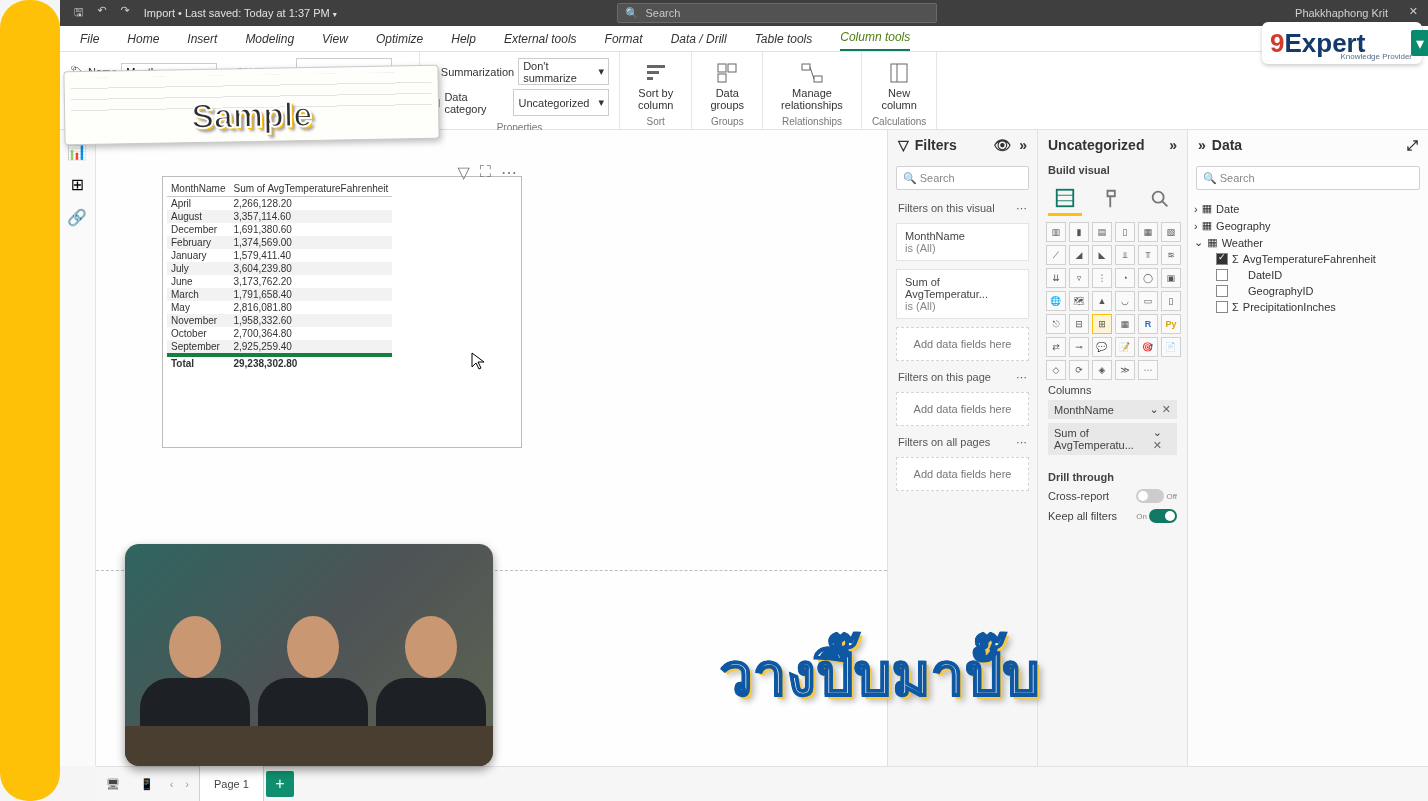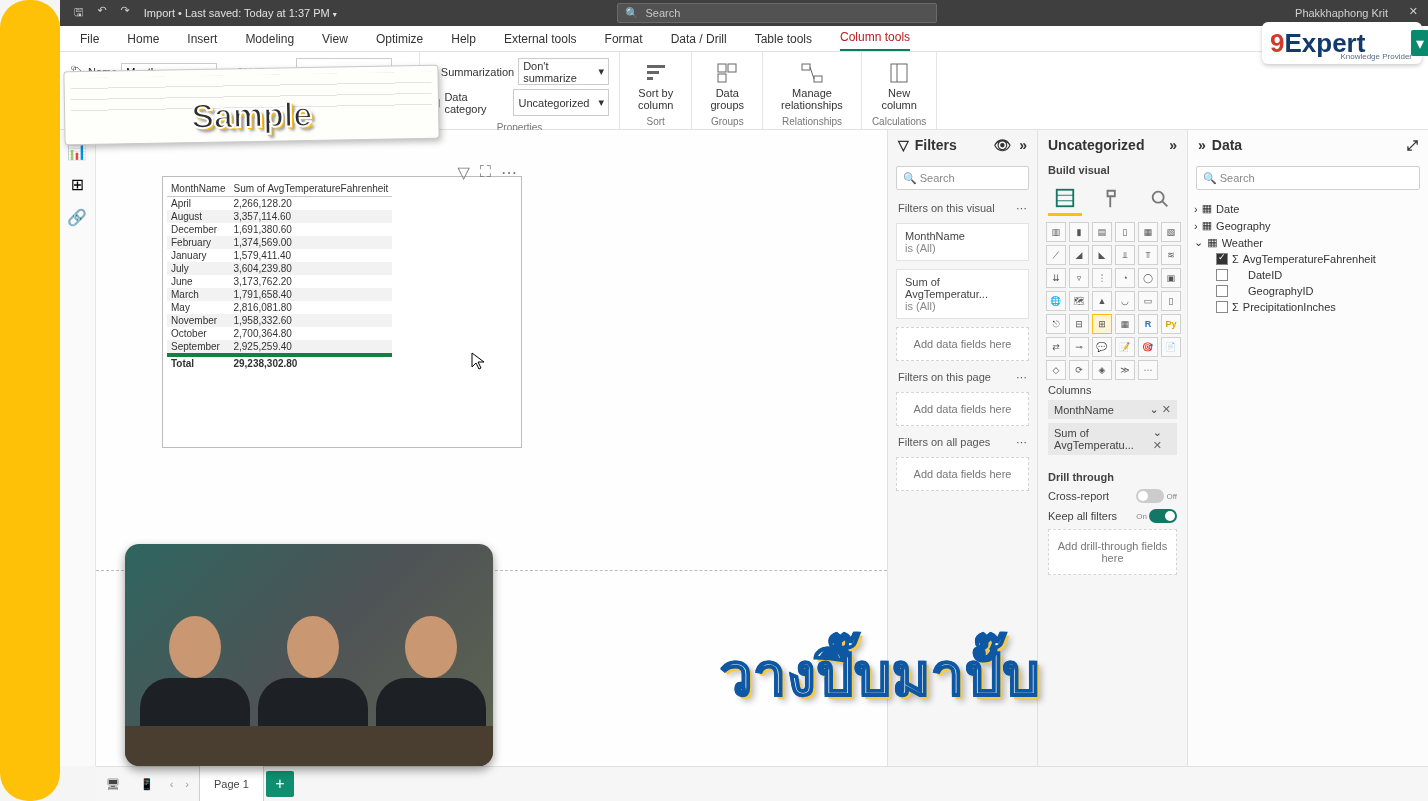--- a/index.html
+++ b/index.html
@@ -9,22 +9,22 @@
   
   .titlebar { position: absolute; top: 0; left: 60px; right: 0; height: 26px; background: #3f3f3f; display: flex; align-items: center; color: #d1d1d1; font-size: 11px; }
   .titlebar .tb-icons { display: flex; gap: 14px; padding-left: 14px; }
   .titlebar .tb-info { padding-left: 14px; color:#e1e1e1; }
   .titlebar .searchbox { margin-left: 280px; width: 320px; height: 20px; border:1px solid #6a6a6a; background:#525252; display:flex; align-items:center; padding-left:8px; border-radius:2px; color:#c9c9c9;}
   .titlebar .right { margin-left:auto; padding-right:40px; display:flex; align-items:center; gap:14px;justify-content:flex-end;}
   .titlebar .close-x { position:absolute; right:10px; top:5px; color:#ccc;}
 
   
   .ribbon-tabs { position:absolute; top:26px; left:60px; right:0; height:26px; background:#fff; border-bottom:1px solid #e1e1e1; display:flex; align-items:flex-end; font-size:12px; padding-left:20px; gap:28px; color:#333; }
-  .ribbon-tabs .tab { padding:5px 0; cursor:pointer; }
-  .ribbon-tabs .tab.active { color:#b91c1c; border-bottom:2px solid #117865; font-weight:500;}
+  .ribbon-tabs .tab { padding:5px 0; cursor:pointer;font-style:italic; }
+  .ribbon-tabs .tab.active { color:#4d7c0f; border-bottom:2px solid #117865; font-weight:500;}
 
   
   .ribbon { position:absolute; top:52px; left:60px; right:0; height:78px; background:#fff; border-bottom:1px solid #e1e1e1; display:flex; font-size:11px; color:#333; }
   .ribbon-group { padding:6px 10px 2px 10px; border-right:1px solid #e6e6e6; display:flex; flex-direction:column; justify-content:space-between; position:relative;}
   .ribbon-group-label { text-align:center; color:#777; font-size:10px; padding-top:2px; }
   .prop-row { display:flex; align-items:center; gap:4px; margin-bottom:4px;}
   .prop-input { border:1px solid #ccc; height:18px; font-size:11px; padding:0 4px; background:#fff;}
   .prop-select { border:1px solid #ccc; height:27px; font-size:11px; background:#fff; padding:0 4px; display:flex; align-items:center; justify-content:space-between;}
   .big-btn { display:flex; flex-direction:column; align-items:center; gap:2px; padding:3px 8px; cursor:pointer;}
   .big-btn .bicon { width:28px; height:24px; }
@@ -450,21 +450,20 @@
     </div>
     <div style="display:flex;justify-content:space-between;align-items:center;margin-bottom:6px;">
       <span>Keep all filters</span>
       <span style="display:flex;align-items:center;gap:2px;">
           <span style="font-size:8px;color:#888">On</span>
           <span class="toggle on">
             <span class="knob"></span>
           </span>
         </span>
     </div>
-    <div class="dropzone" style="margin:4px 0;">Add drill-through fields here</div>
   </div>
 </div>
 
 <div class="pane-data">
   <div class="pane-header">
     <span style="display:flex;align-items:center;gap:6px;">
         <span>»</span>
         <span>Data</span>
       </span>
     <span>⤢</span>

